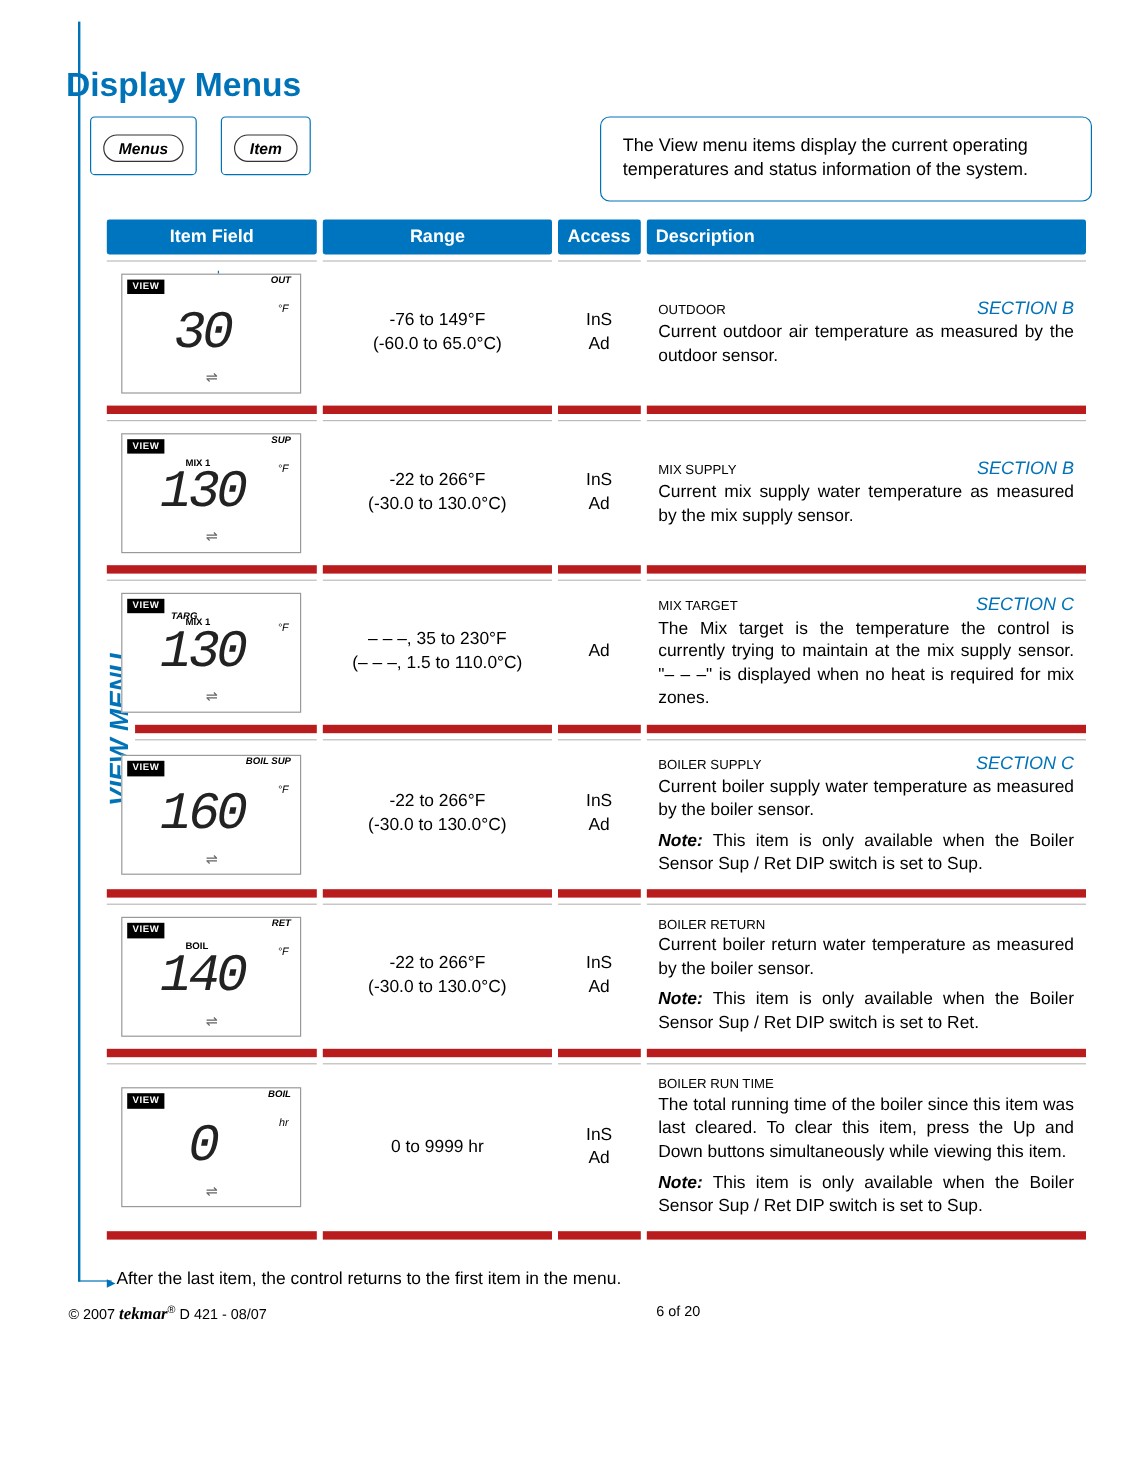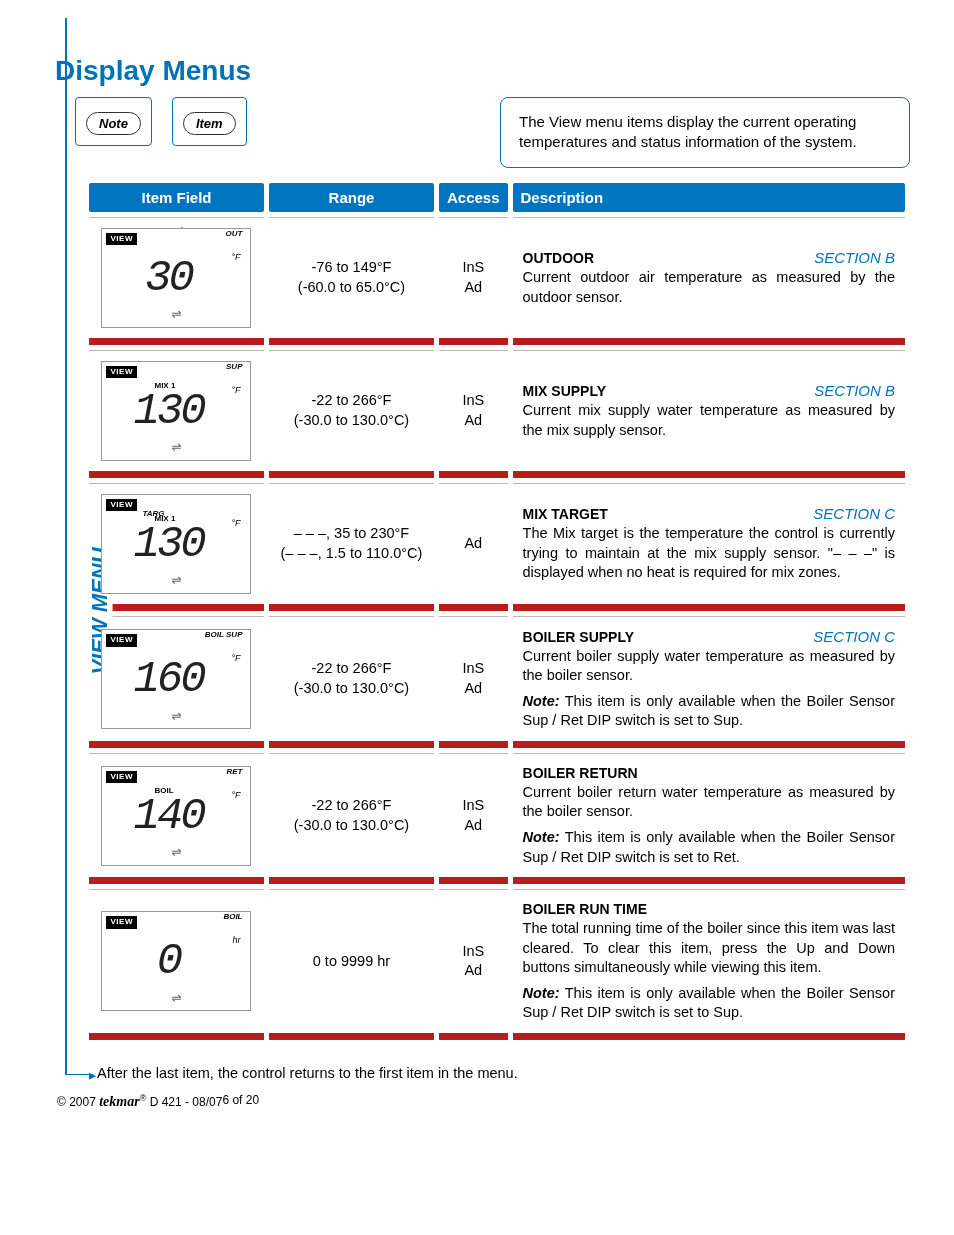--- a/index.html
+++ b/index.html
@@ -116,21 +116,21 @@
   }
   table.menu td {
     border-top: 1px solid #bbb;
     border-bottom: 7px solid #b91c1c;
     padding: 10px 10px;
     vertical-align: middle;
     font-size: 14.5px;
     line-height: 1.35;
   }
   .col-item { width: 175px; }
-  .col-range { width: 165px; text-align: center; }
+  .col-range { width: 191px; text-align: center; }
   .col-access { width: 58px; text-align: center; }
   .col-desc { text-align: justify; }
   .lcd {
     background: #fff;
     border: 1px solid #999;
     width: 150px;
     height: 100px;
     position: relative;
     font-family: 'Arial Narrow', Arial, sans-serif;
     margin: auto;
@@ -172,21 +172,21 @@
     left: 0; right: 0;
     text-align: center;
     font-size: 12px;
     color: #666;
   }
   .desc-head {
     display: flex;
     justify-content: space-between;
     align-items: baseline;
   }
-  .desc-head .name { font-weight: bold; font-size: 14px; }
+  .desc-head .name { font-weight: normal; font-size: 11px; }
   .desc-head .sect { color: #0073b8; font-style: italic; font-size: 15px; }
   .note-label { font-style: italic; font-weight: bold; }
   .after-note {
     margin-top: 20px;
     margin-left: 42px;
     font-size: 14.5px;
     position: relative;
   }
   .after-note::before {
     content: "";
@@ -198,36 +198,37 @@
     background: #0073b8;
   }
   .after-arrow {
     color: #0073b8;
     position: absolute;
     left: -8px;
     top: 2px;
   }
   .footer {
     display: flex;
+    justify-content: space-between;
     font-size: 12px;
     margin-top: 12px;
     padding: 0 2px;
   }
   .tekmar { font-weight: bold; font-style: italic; font-family: Georgia, serif; font-size: 14px; }
   .sup { font-size: 9px; vertical-align: super; }
 </style>
 </head>
 <body>
 
 <div class="page">
   <div class="title">Display Menus</div>
 
   <div class="top-row">
     <div class="pill-box">
-      <span class="pill">Note</span>
+      <span class="pill">Menus</span>
     </div>
     <div class="pill-box" style="position:relative;text-align:center;">
       <span class="pill">Item</span>
     </div>
     <div class="info-box">The View menu items display the current operating temperatures and status information of the system.</div>
   </div>
 
   <div class="arrow-down">↓</div>
 
   <div class="main-area">

